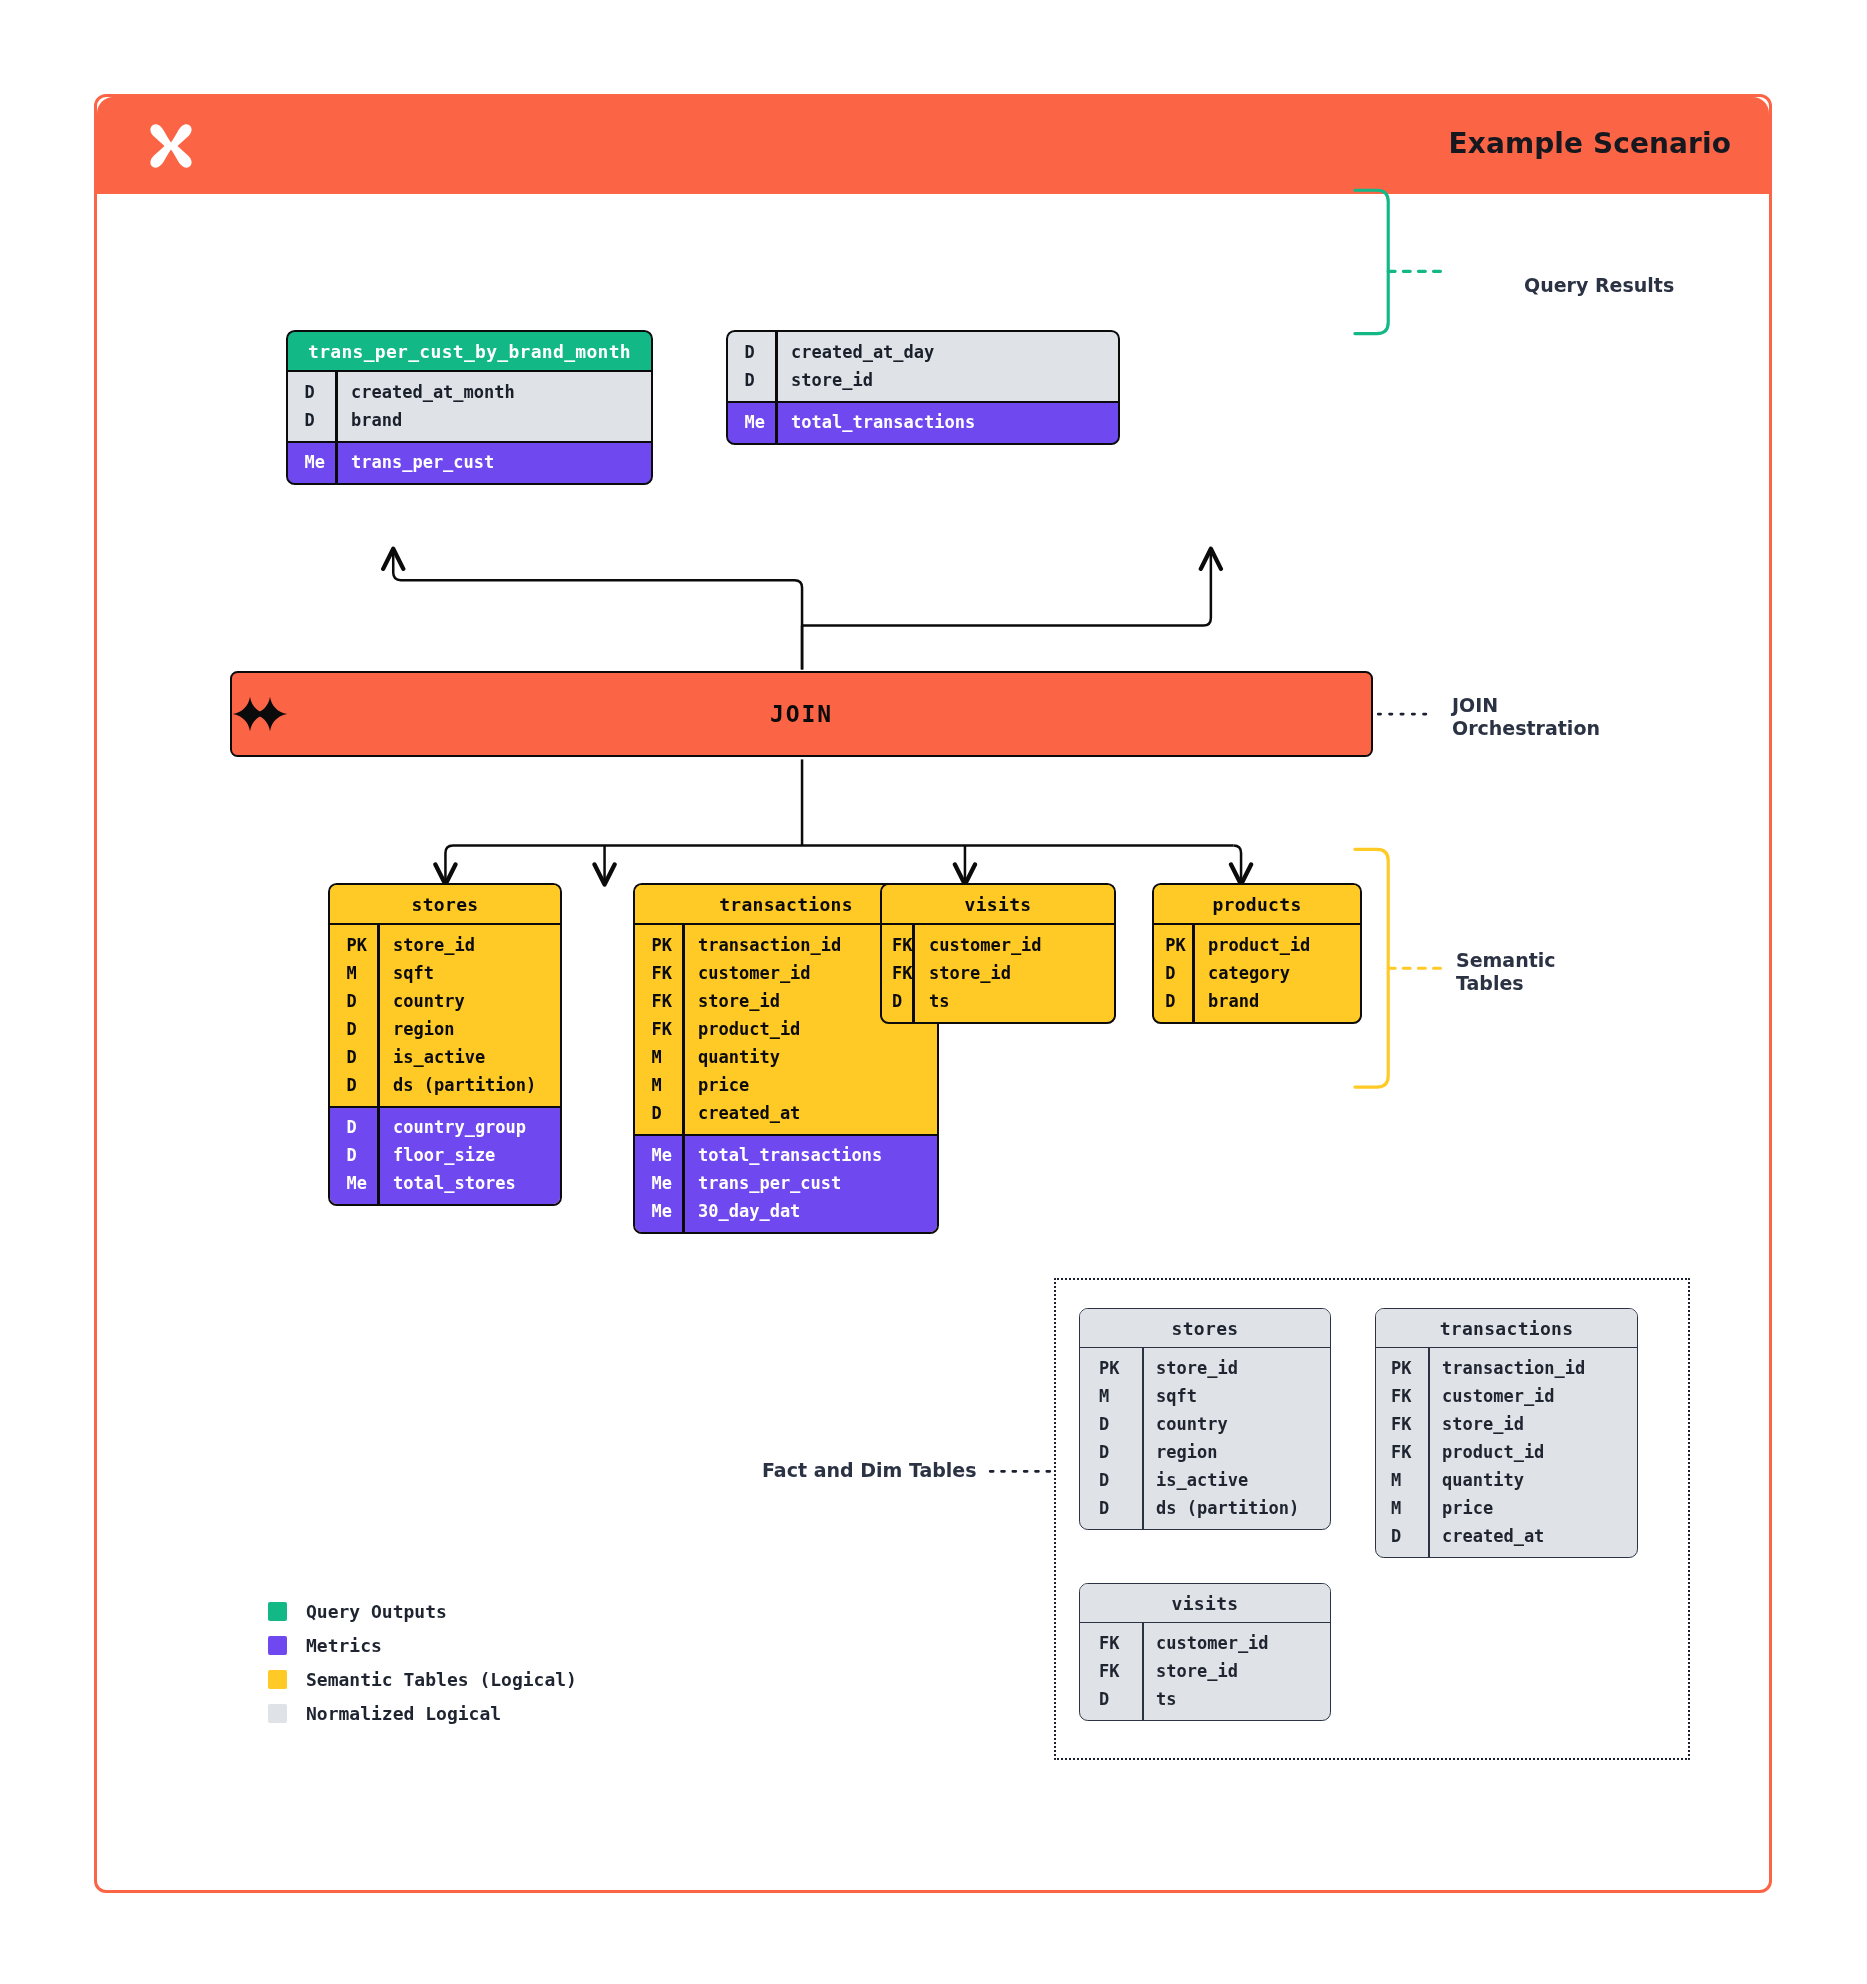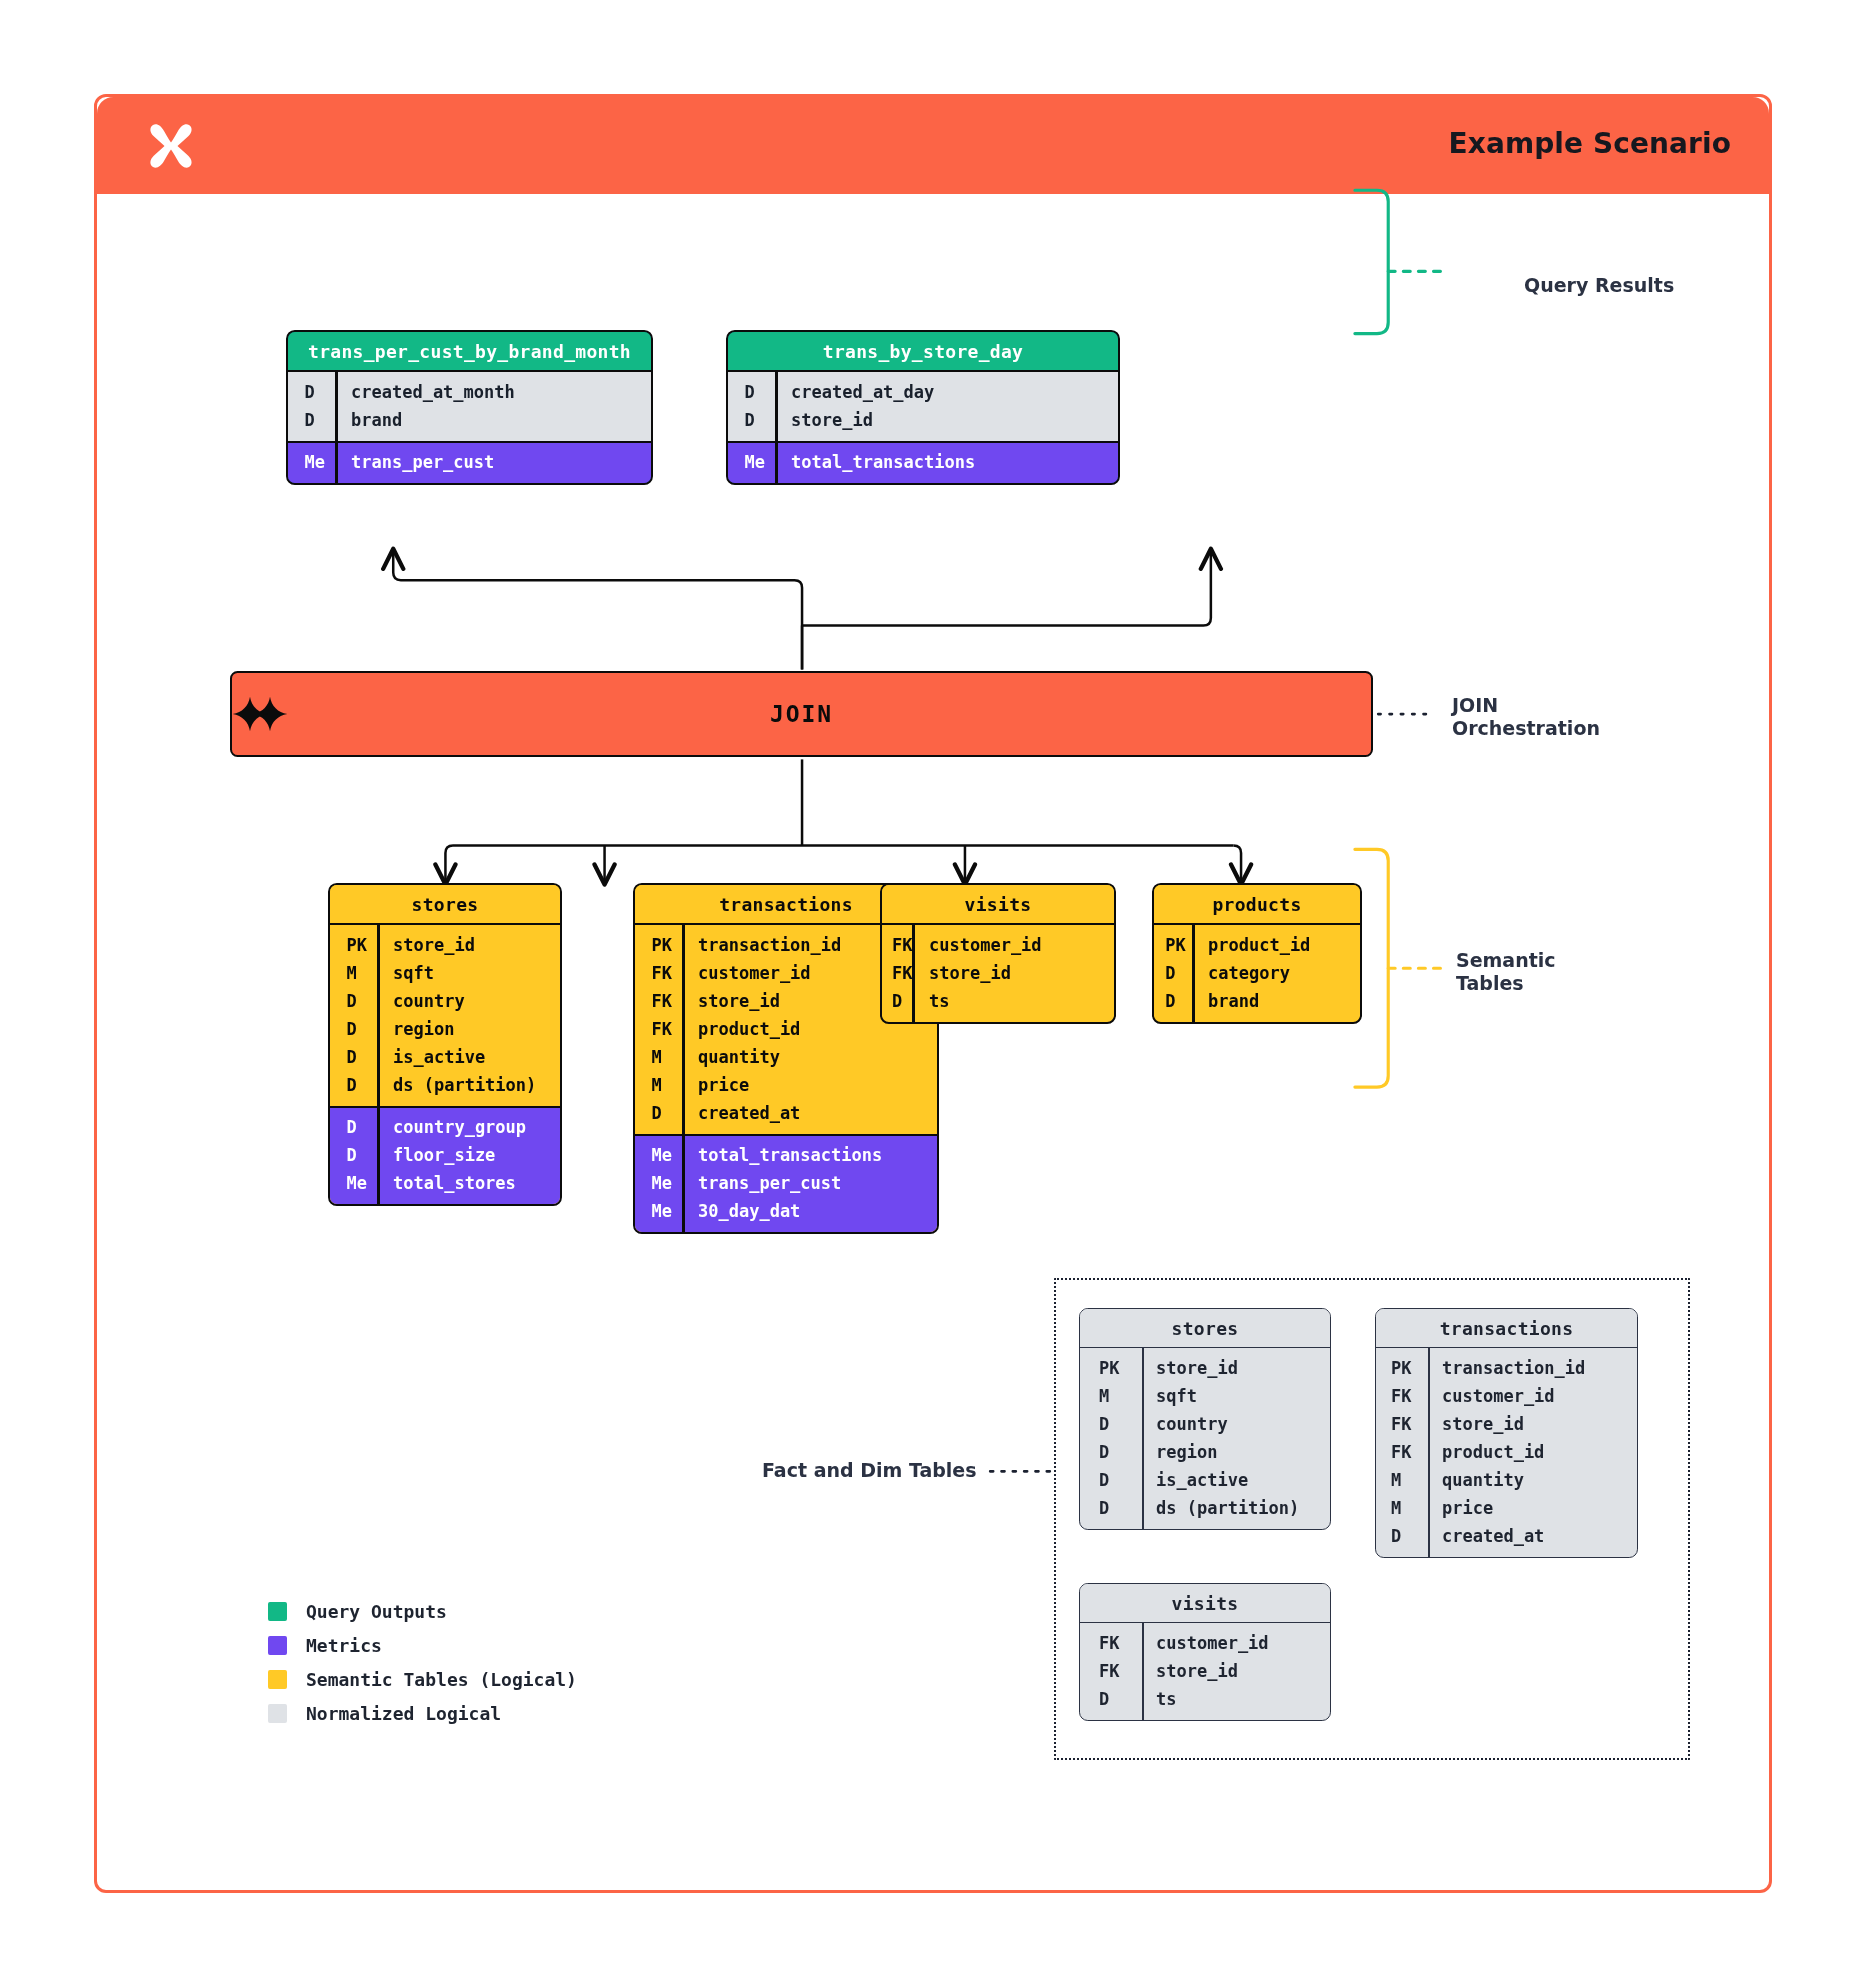--- a/index.html
+++ b/index.html
@@ -149,21 +149,20 @@
       <div class="rowgrp c-purple divider-top pad-top pad-bot">
         <div class="row">
           <span class="k">Me</span>
           <span class="v">trans_per_cust</span>
         </div>
       </div>
     </div>
   </div>
 
   <div class="card c-green" id="qr1" style="left:629px; top:233px; width:394px;">
-    <div class="title">trans_by_store_day</div>
     <div class="rows" style="position:relative;">
       <div class="sep" style="left:47px;"></div>
       <div class="rowgrp c-grey pad-top pad-bot">
         <div class="row">
           <span class="k">D</span>
           <span class="v">created_at_day</span>
         </div>
         <div class="row">
           <span class="k">D</span>
           <span class="v">store_id</span>

